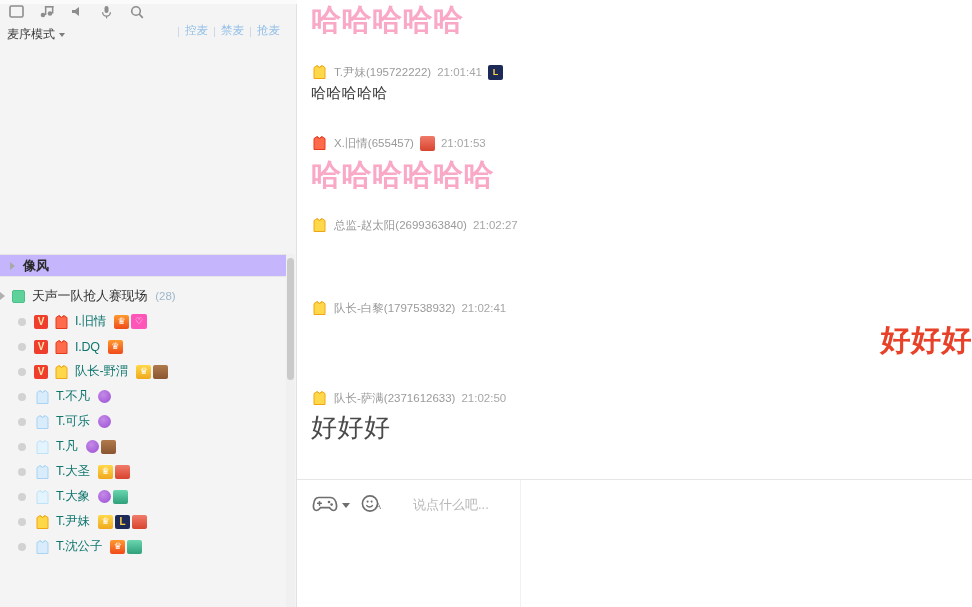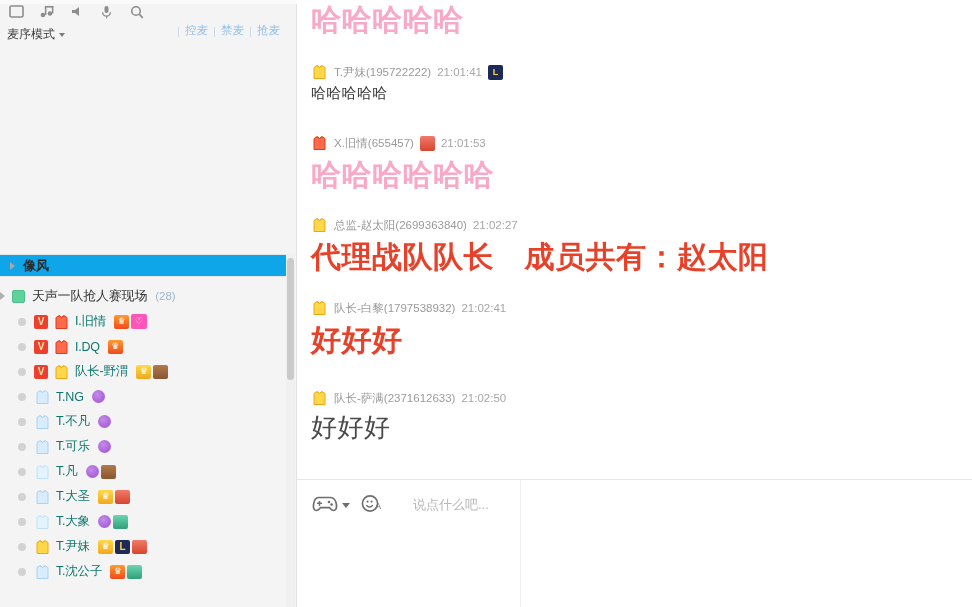--- a/index.html
+++ b/index.html
@@ -66,21 +66,21 @@
     position: absolute; left: 0; top: 44px;
     width: 297px; height: 206px;
     background: #f4f4f4;
   }
 
   
   #group-header {
     position: absolute; left: 0; top: 250px;
     width: 289px; height: 23px;
     display: flex; align-items: center;
-    background: #0ea5e9;
+    background: #c4b5fd;
     border-top: 1px solid #e5e5e5;
     border-bottom: 1px solid #e7e7e7;
     padding-left: 10px;
   }
   #group-header .arrow {
     width: 0; height: 0;
     border-top: 4px solid transparent;
     border-bottom: 4px solid transparent;
     border-left: 5px solid #a8a8a8;
     margin-right: 8px;
@@ -345,31 +345,20 @@
           <span class="m-dot"></span>
           <span class="badge-v">V</span>
           <span class="shirt"><svg width="17" height="16" viewBox="0 0 17 16">
               <path d="M3 3.6 L6 1.6 L8.5 3.4 L11 1.6 L14 3.6 L14 14.5 L3 14.5 Z" fill="#ffd849" stroke="#f0a614" stroke-width="1"></path>
               <path d="M6 1.6 L8.5 3.4 L11 1.6" fill="none" stroke="#f0a614" stroke-width="0.9"></path>
             </svg></span>
           <span class="m-name">队长-野渭</span>
           <span class="m-icons">
             <span class="ic ic-crown-y">♛</span>
             <span class="ic ic-brown"></span>
-          </span>
-        </div>
-        <div class="member-row">
-          <span class="m-dot"></span>
-          <span class="shirt"><svg width="17" height="16" viewBox="0 0 17 16">
-              <path d="M3 3.6 L6 1.6 L8.5 3.4 L11 1.6 L14 3.6 L14 14.5 L3 14.5 Z" fill="#d8ecfb" stroke="#a9d3f2" stroke-width="1"></path>
-              <path d="M6 1.6 L8.5 3.4 L11 1.6" fill="none" stroke="#a9d3f2" stroke-width="0.9"></path>
-            </svg></span>
-          <span class="m-name">T.NG</span>
-          <span class="m-icons">
-            <span class="ic ic-purple"></span>
           </span>
         </div>
         <div class="member-row">
           <span class="m-dot"></span>
           <span class="shirt"><svg width="17" height="16" viewBox="0 0 17 16">
               <path d="M3 3.6 L6 1.6 L8.5 3.4 L11 1.6 L14 3.6 L14 14.5 L3 14.5 Z" fill="#d8ecfb" stroke="#a9d3f2" stroke-width="1"></path>
               <path d="M6 1.6 L8.5 3.4 L11 1.6" fill="none" stroke="#a9d3f2" stroke-width="0.9"></path>
             </svg></span>
           <span class="m-name">T.不凡</span>
           <span class="m-icons">
@@ -486,23 +475,22 @@
         </div>
         <div class="msg" style="position: absolute; left: 0px; top: 215px; width: 675px;">
           <div class="msg-head">
             <span class="shirt2"><svg width="17" height="16" viewBox="0 0 17 16">
                 <path d="M3 3.6 L6 1.6 L8.5 3.4 L11 1.6 L14 3.6 L14 14.5 L3 14.5 Z" fill="#ffd849" stroke="#f0a614" stroke-width="1"></path>
                 <path d="M6 1.6 L8.5 3.4 L11 1.6" fill="none" stroke="#f0a614" stroke-width="0.9"></path>
               </svg></span>
             <span class="msg-sender">总监-赵太阳(2699363840)</span>
             <span class="msg-time">21:02:27</span>
           </div>
-          <div class="msg-body body-red">代理战队队长　成员共有：赵太阳</div>
-        </div>
-        <div class="msg" style="position: absolute; left: 0px; top: 298px; width: 675px;">
+        </div>
+        <div class="msg" style="position: absolute; left: 0px; top: 298px; width: 675px; text-align: right;">
           <div class="msg-head">
             <span class="shirt2"><svg width="17" height="16" viewBox="0 0 17 16">
                 <path d="M3 3.6 L6 1.6 L8.5 3.4 L11 1.6 L14 3.6 L14 14.5 L3 14.5 Z" fill="#ffd849" stroke="#f0a614" stroke-width="1"></path>
                 <path d="M6 1.6 L8.5 3.4 L11 1.6" fill="none" stroke="#f0a614" stroke-width="0.9"></path>
               </svg></span>
             <span class="msg-sender">队长-白黎(1797538932)</span>
             <span class="msg-time">21:02:41</span>
           </div>
           <div class="msg-body body-red">好好好</div>
         </div>

